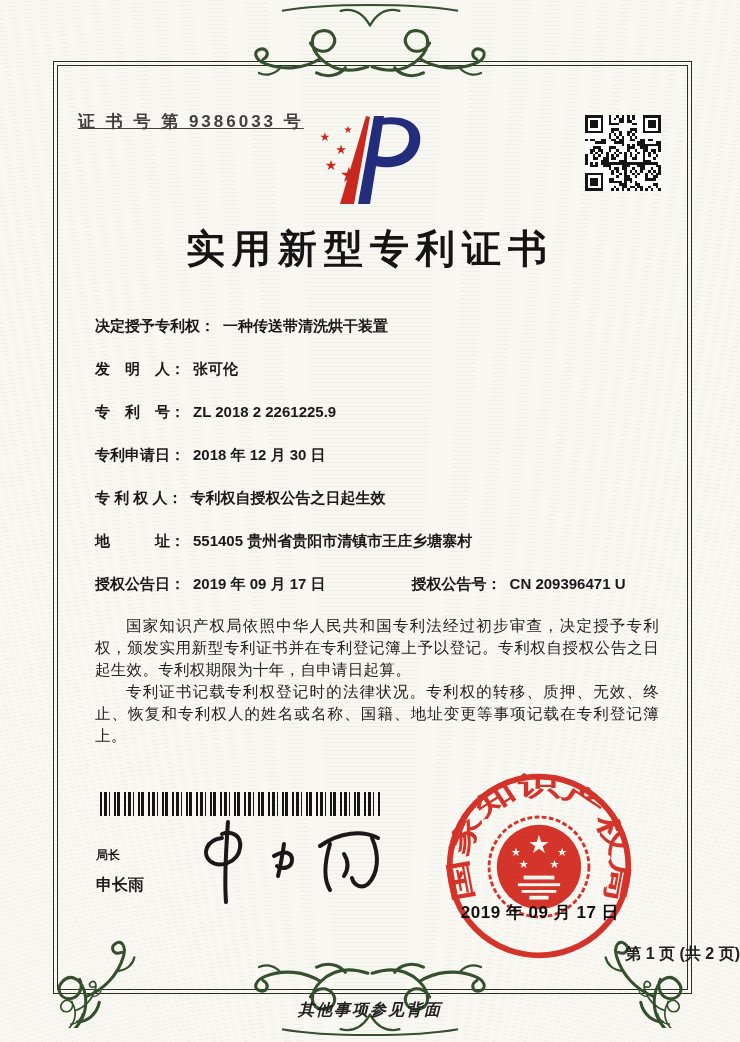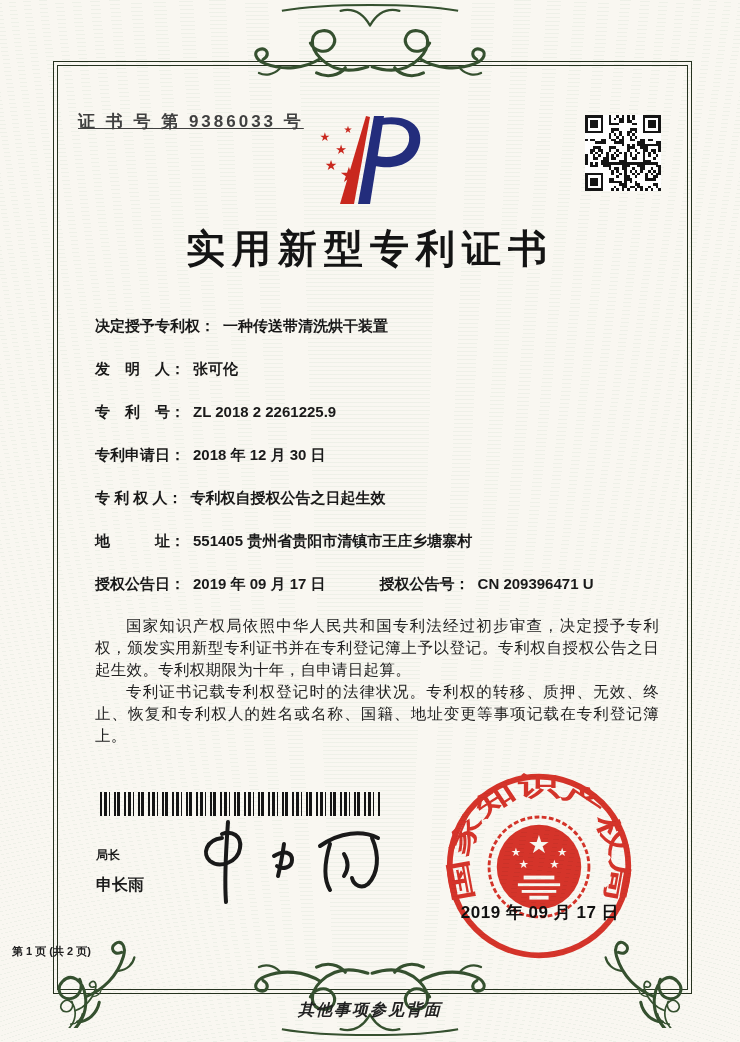--- a/index.html
+++ b/index.html
@@ -33,21 +33,21 @@
   .logo{left:312px;top:112px;width:112px;height:100px;}
   .qr{left:585px;top:115px;width:76px;height:76px;}
 
   .title{left:0;right:0;top:222px;text-align:center;
     font-family:"Liberation Serif",serif;font-size:39px;font-weight:700;
     letter-spacing:7px;color:#141414;}
 
   .fields{left:95px;top:315px;width:566px;}
   .frow{margin-bottom:21px;font-size:15px;font-weight:700;line-height:22px;color:#191919;}
   .frow .lbl{margin-right:8px;}
-  .grant{display:flex;gap:54px;}
+  .grant{display:flex;gap:86px;}
 
   .paras{left:95px;top:615px;width:564px;
     font-family:"Liberation Serif",serif;font-size:15.5px;line-height:22px;
     letter-spacing:.3px;color:#222;text-align:justify;}
   .paras p{margin:0;text-indent:2em;}
 
   .barcode{left:100px;top:792px;width:281px;height:24px;
     background:repeating-linear-gradient(90deg,
       #151515 0 2px,transparent 2px 4px,
       #151515 4px 7px,transparent 7px 9px,
@@ -56,21 +56,21 @@
       #151515 17px 20px,transparent 20px 24px);}
 
   .sig-title{left:96px;top:847px;font-size:12px;font-weight:700;}
   .sig-name{left:96px;top:875px;font-size:16px;font-weight:700;}
   .sig-hand{left:192px;top:816px;width:208px;height:94px;}
 
   .seal{left:443px;top:770px;width:192px;height:192px;opacity:.94;mix-blend-mode:multiply;}
   .seal-date{left:436px;top:901px;width:208px;text-align:center;
     font-size:17px;font-weight:600;letter-spacing:.5px;color:#101010;}
 
-  .page-footer{left:0;right:0;top:944px;text-align:left;font-size:11px;font-weight:600;color:#222;padding-left:12px;}
+  .page-footer{left:0;right:0;top:944px;text-align:right;font-size:16px;font-weight:600;color:#222;padding-left:12px;}
   .back-note{left:0;right:0;top:1000px;text-align:center;
     font-family:"Liberation Serif",serif;font-size:16px;font-weight:600;color:#222;letter-spacing:2px;font-style:italic;}
 </style>
 </head>
 <body>
 
 <svg width="0" height="0" style="position:absolute" aria-hidden="true">
   <defs>
     <symbol id="fl" viewBox="0 0 120 60">
       <g fill="none" stroke="currentColor" stroke-width="3" stroke-linecap="round">

